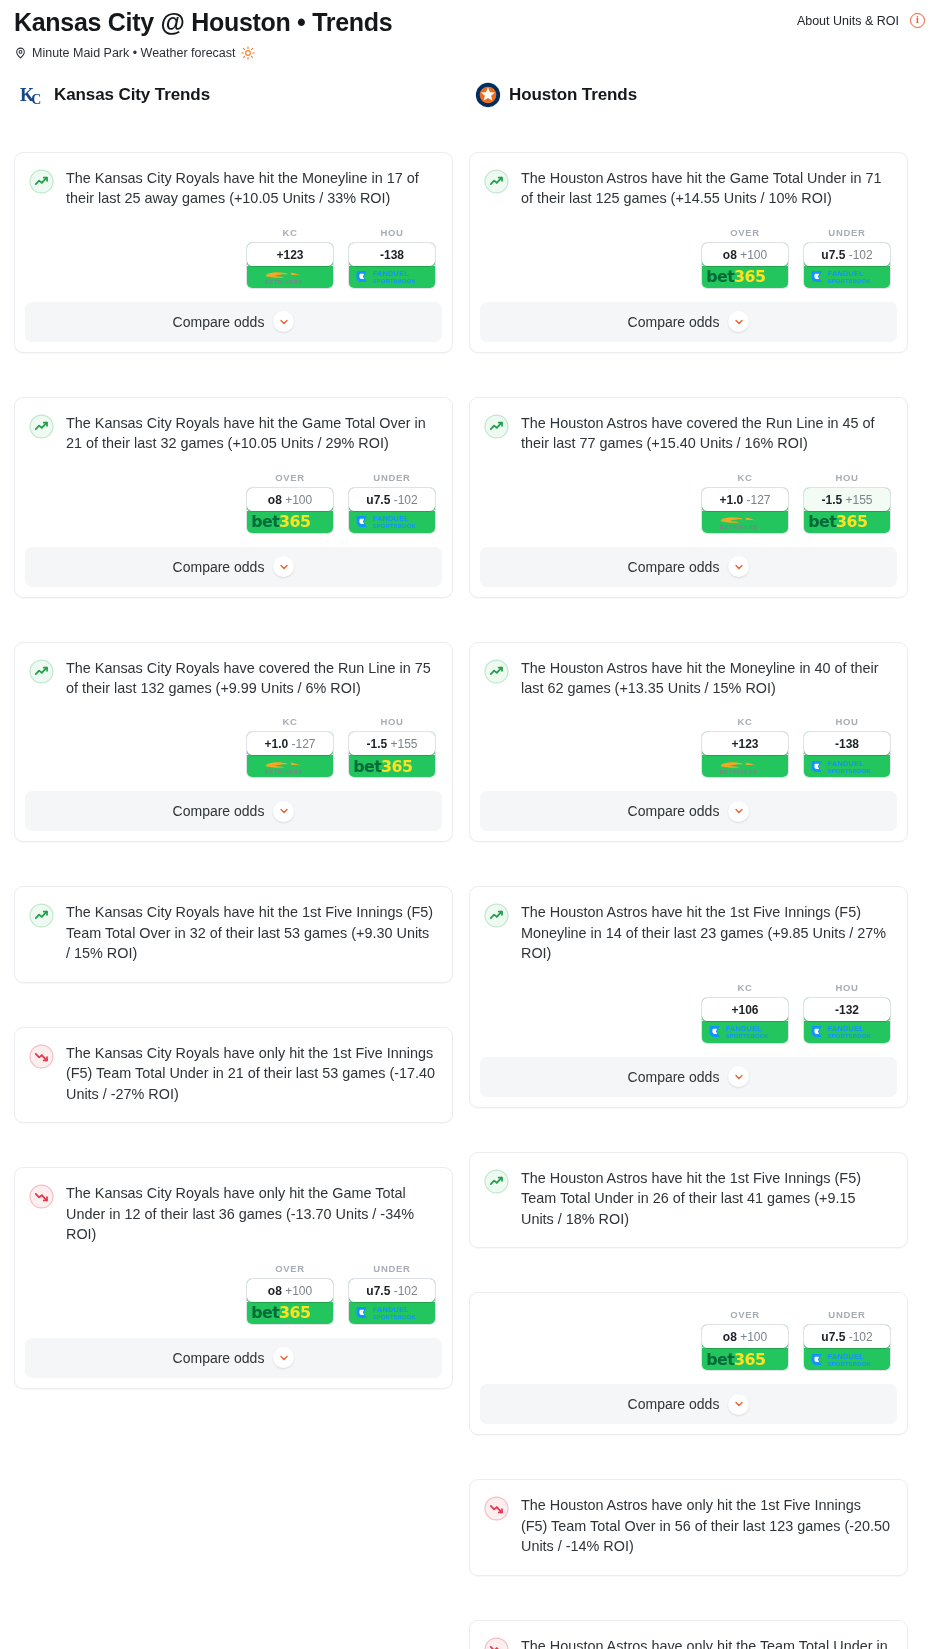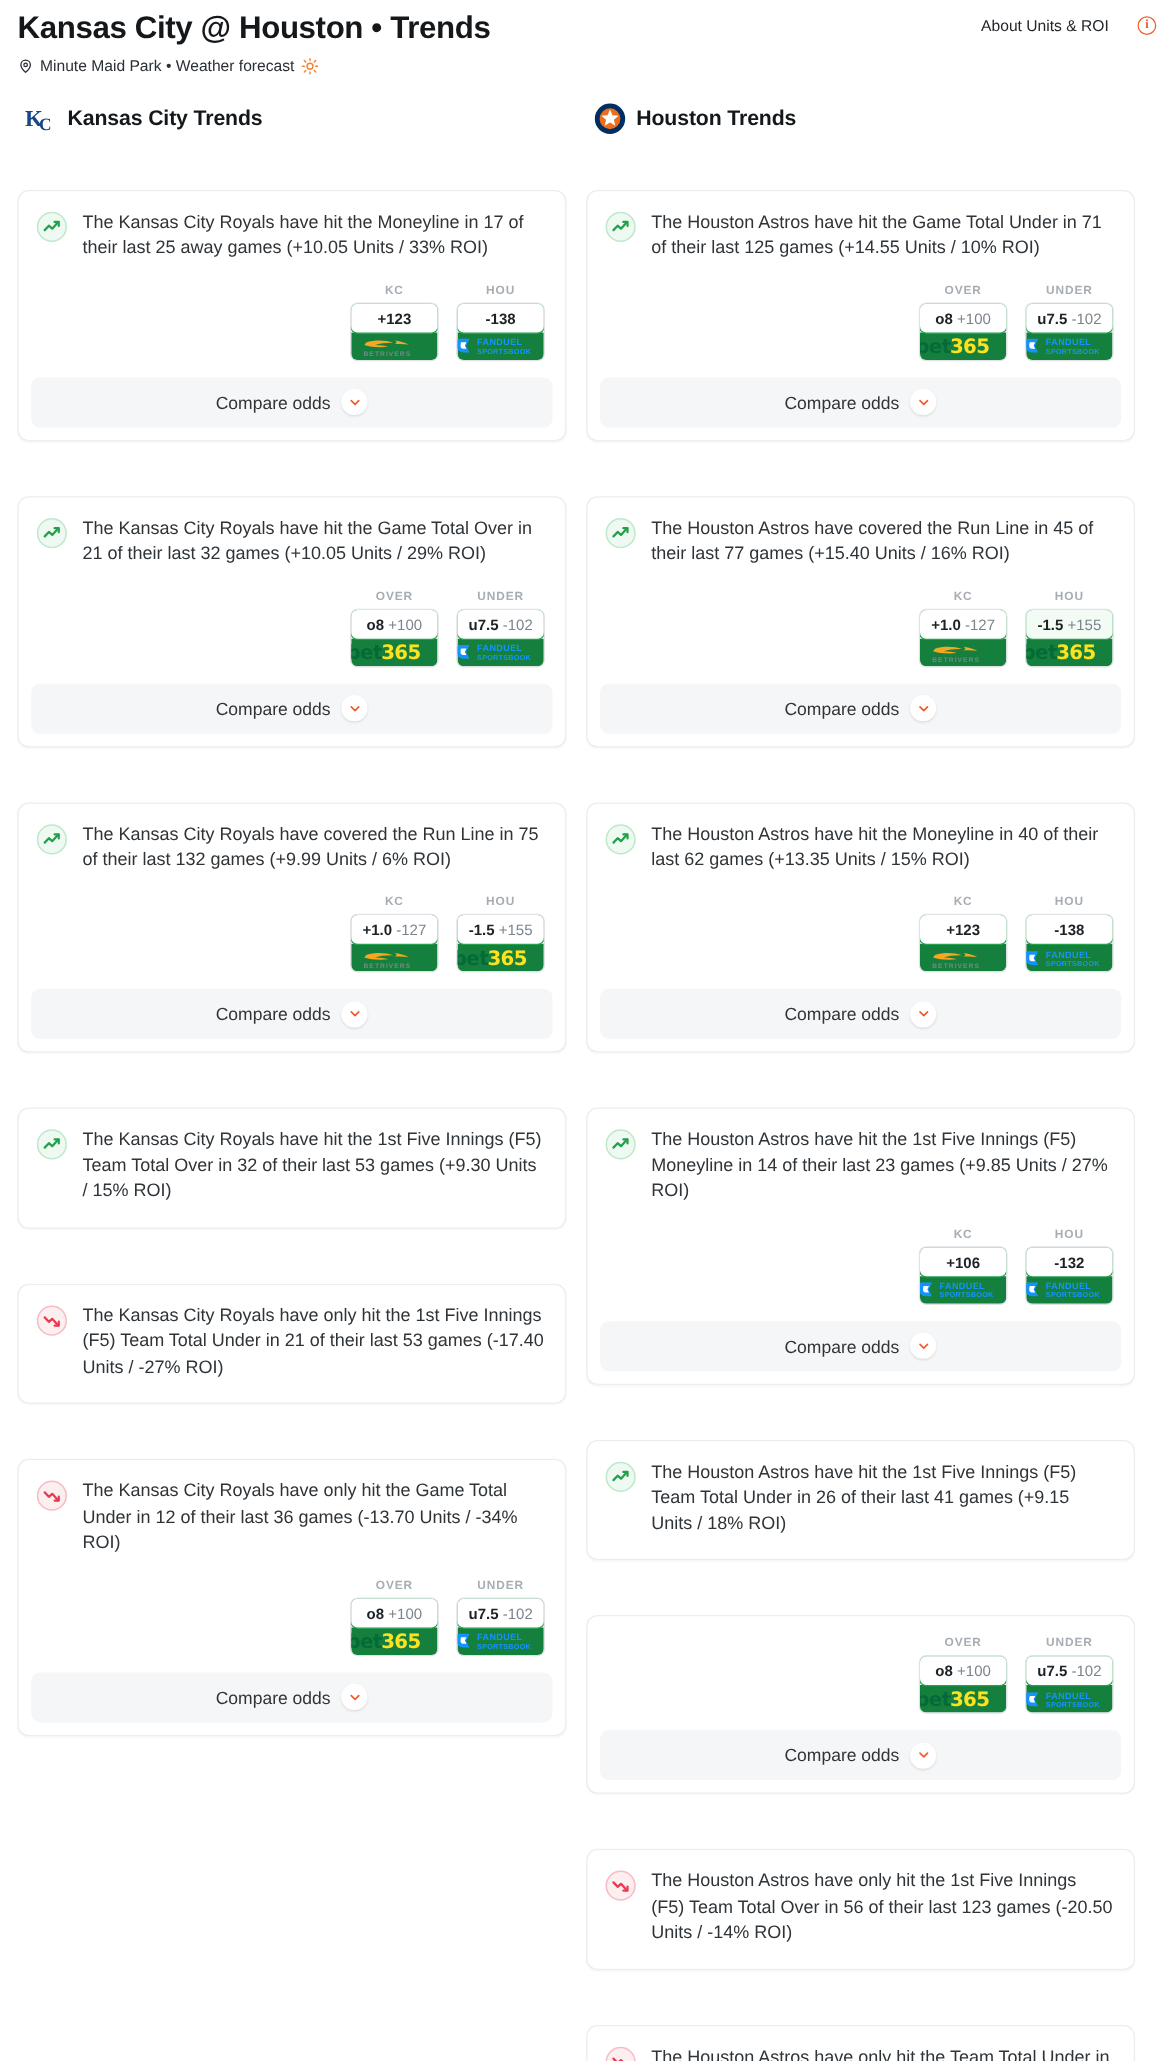--- a/index.html
+++ b/index.html
@@ -13,21 +13,21 @@
   }
 
   
   .page-header { padding: 8px 14px 0 14px; position: relative; }
   .title-row { display:flex; align-items:flex-start; justify-content:space-between; }
   .page-title {
     font-size: 25px; font-weight: 700; letter-spacing: -0.3px;
     color:#14181b; line-height:1.15; margin:0;
   }
   .about-units {
-    display:flex; align-items:center; gap:23px;
+    display:flex; align-items:center; gap:11px;
     font-size:12.5px; color:#23272b; white-space:nowrap;
     padding-top:5px; cursor:pointer;
   }
   .info-circle {
     width:15px; height:15px; border-radius:50%;
     border:1.4px solid #f05a28; color:#f05a28;
     font-size:10px; font-weight:700; line-height:12px; text-align:center;
     display:inline-block; font-family:"Liberation Serif", serif;
   }
   .venue-row {
@@ -63,40 +63,40 @@
   .trend-body { padding: 15px 16px 0 14px; display:flex; gap:12px; }
   .trend-icon { width:25px; height:25px; flex:0 0 25px; margin-top:1px; }
   .trend-text {
     font-size:14.4px; line-height:1.42; color:#2f3438; padding-bottom:2px;
   }
 
   .odds-area {
     display:flex; justify-content:flex-end; gap:14px;
     padding: 16px 16px 0 16px;
   }
-  .odds-col { width:71px; text-align:center; }
+  .odds-col { width:88px; text-align:center; }
   .odds-label {
     font-size:9.5px; letter-spacing:.7px; color:#a7adb4;
     font-weight:600; margin-bottom:4px;
   }
   .odds-box {
     border:1px solid #dfe3e7; border-radius:6px; overflow:hidden; background:#fff;
   }
   .odds-top {
     border:1px solid #22a04a; border-radius:6px;
     background:#fff; padding:5px 2px 4px;
     font-size:12px; white-space:nowrap;
     position:relative; z-index:2; margin:-1px;
   }
   .odds-top.best { background:#f2fbf4; }
   .odds-main { font-weight:700; color:#1d2226; }
   .odds-sub { color:#7b838b; font-weight:400; }
   .book-cell {
     height:22px; display:flex; align-items:center; justify-content:center;
-    background:#15803d; padding:1px 3px;
+    background:#22c55e; padding:1px 3px;
   }
   .book-cell svg { display:block; }
 
   .compare-bar {
     margin:13px 10px 10px 10px;
     background:#f5f6f7; border-radius:7px;
     height:40px; display:flex; align-items:center; justify-content:center;
     gap:9px; cursor:pointer;
   }
   .compare-label { font-size:14px; color:#2f3438; }

